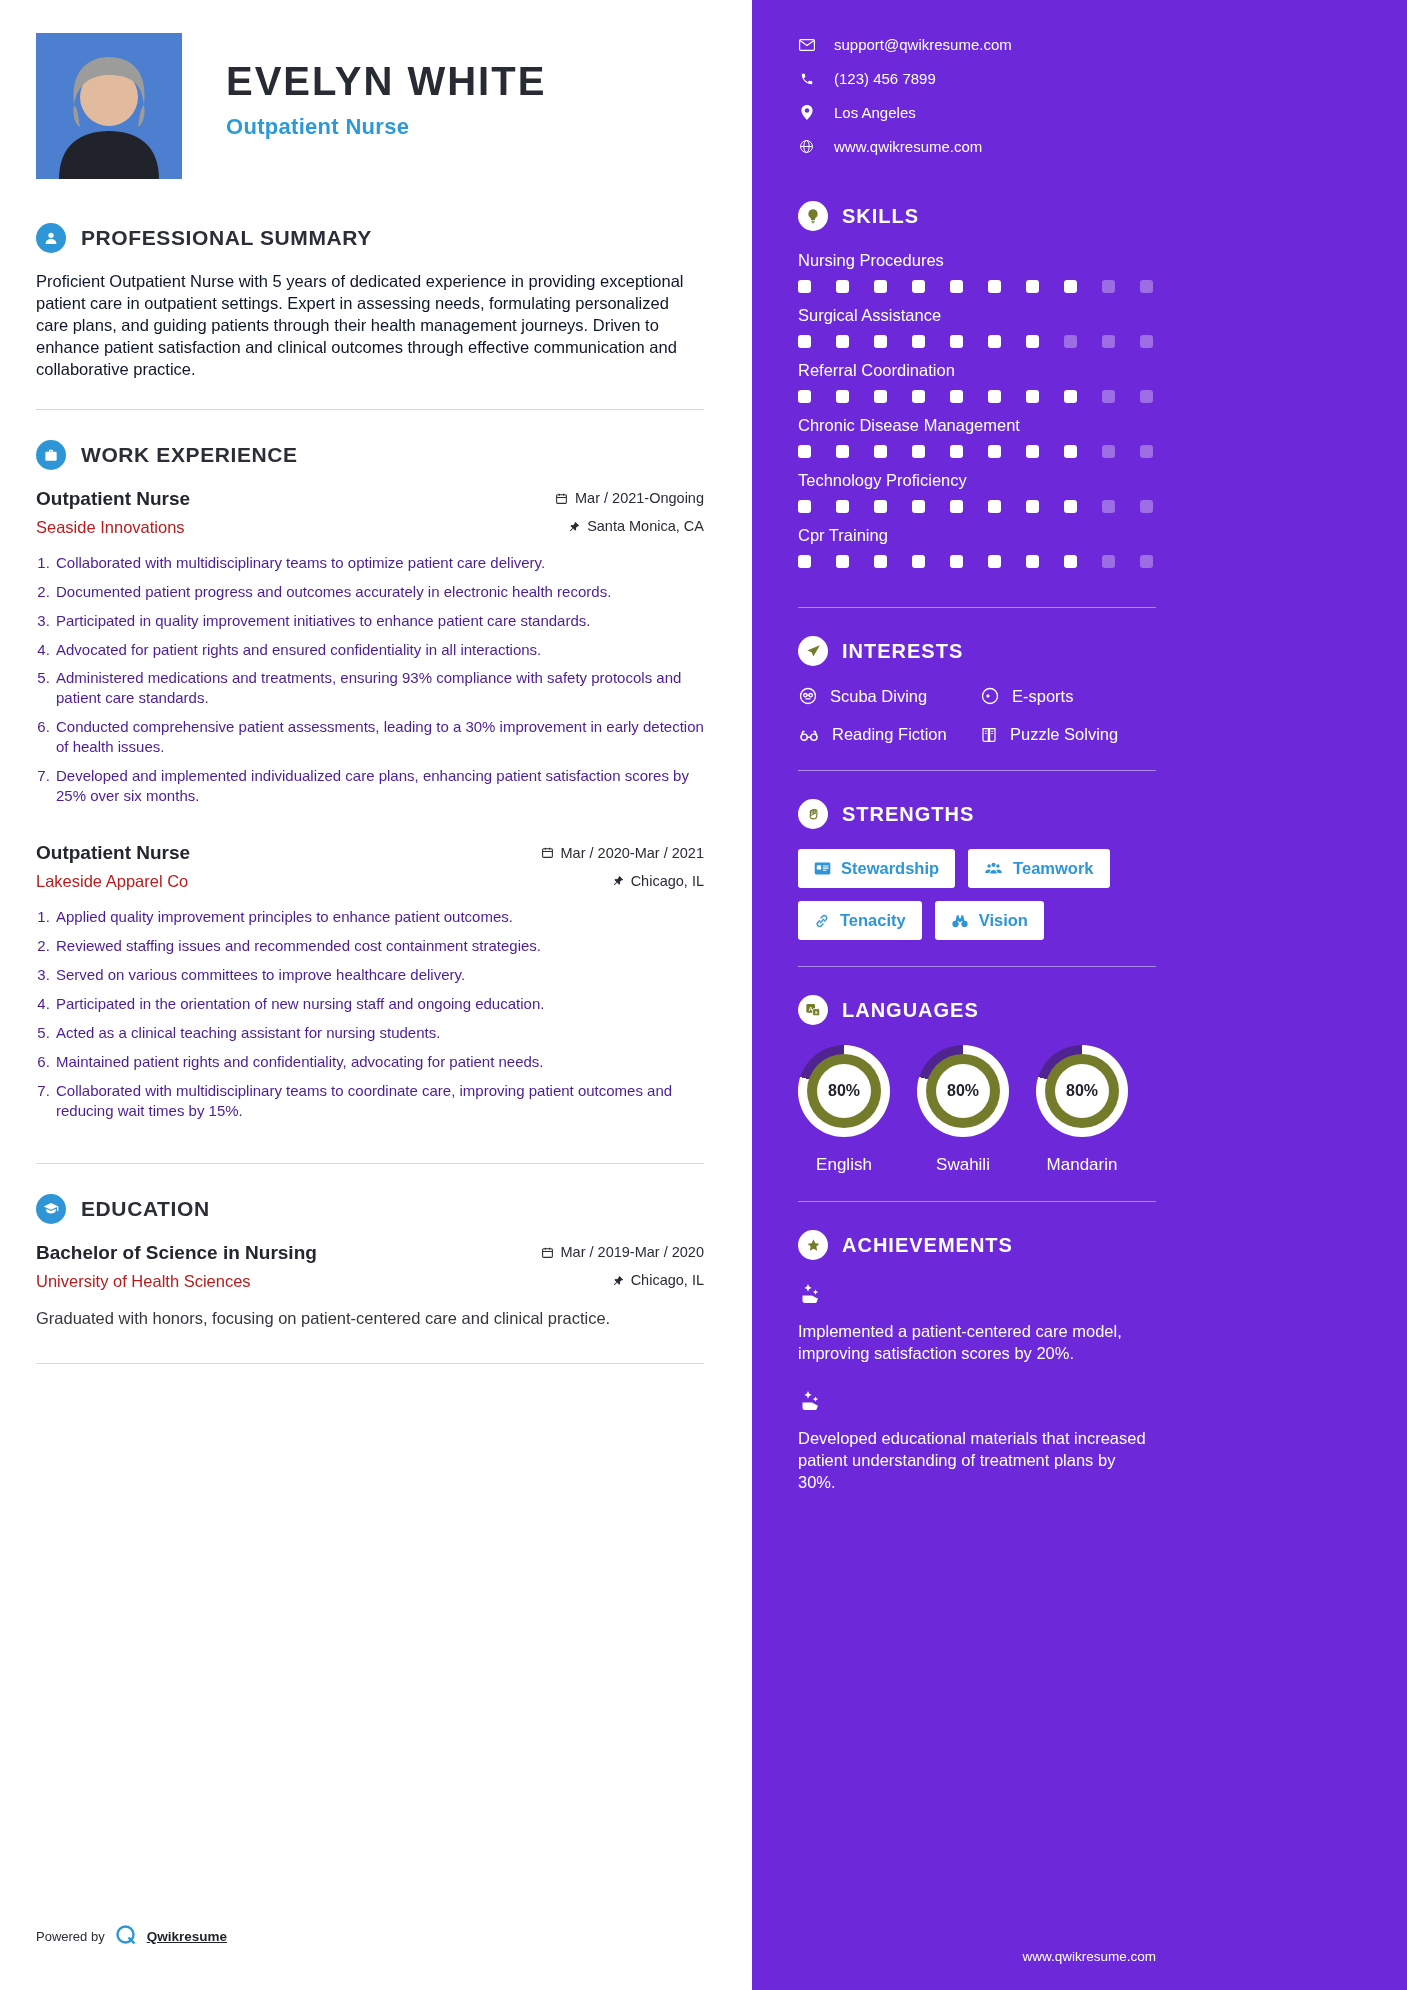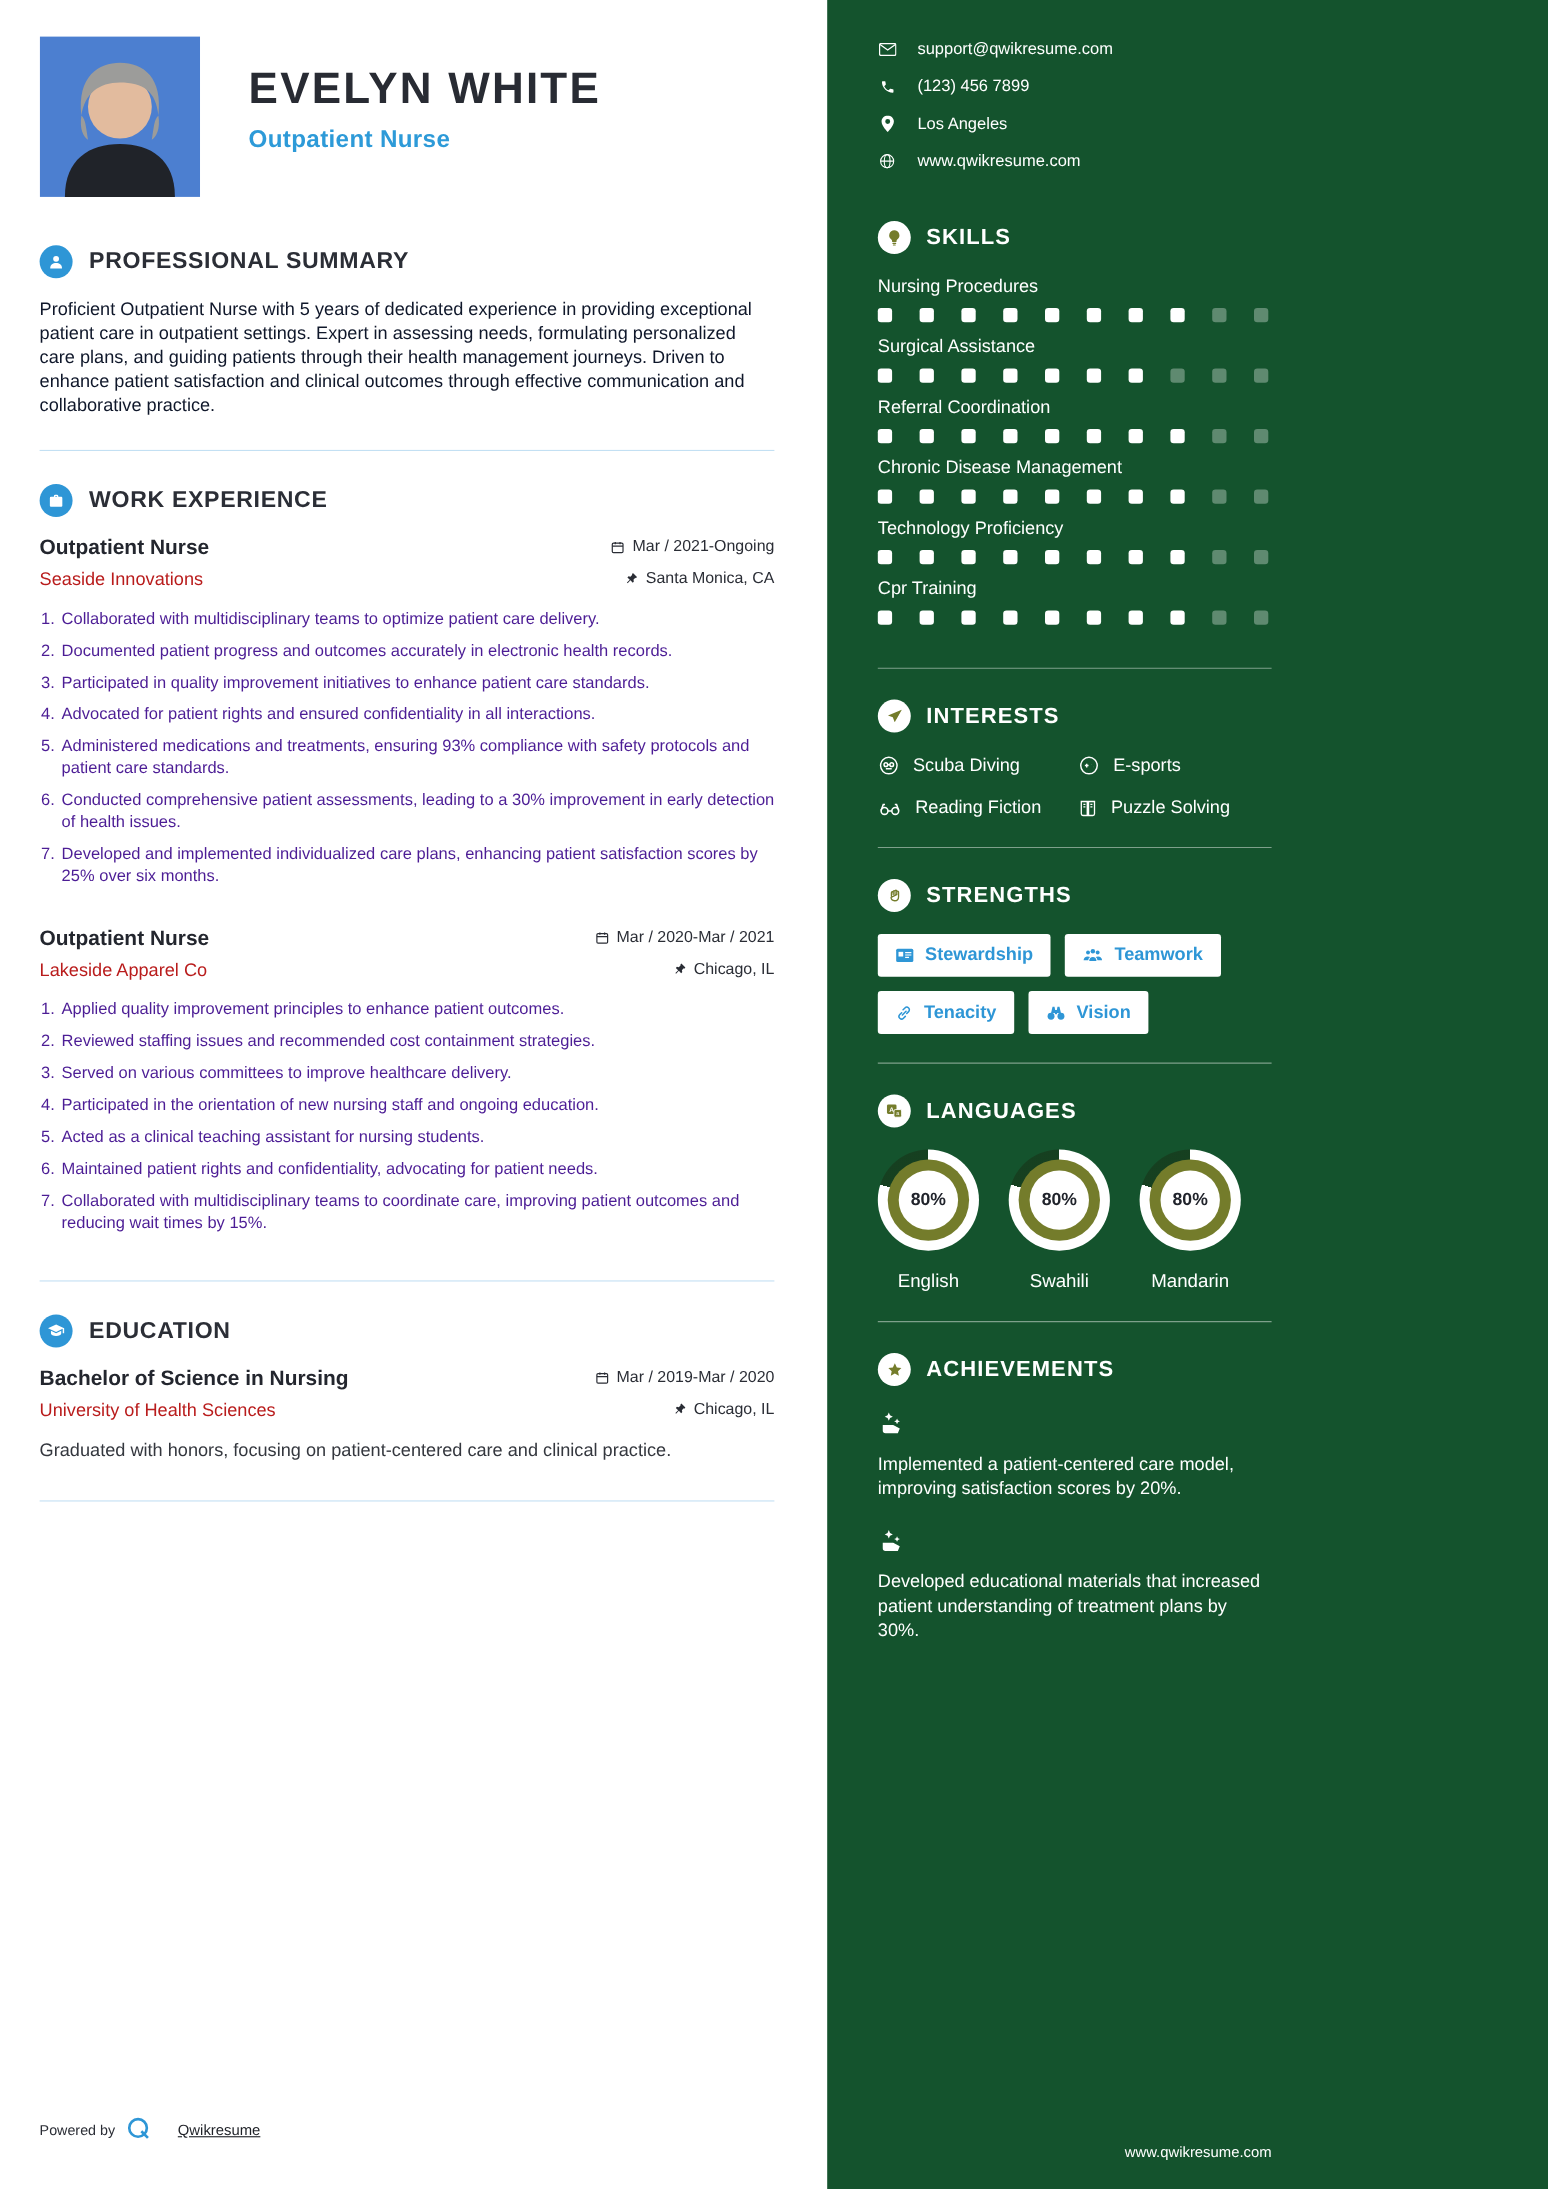--- a/index.html
+++ b/index.html
@@ -26,23 +26,23 @@
   .job-title{font-size:19px;font-weight:bold;color:#23262e;margin:0;}
   .meta{font-size:14.5px;color:#2a2d35;display:flex;align-items:center;gap:7px;white-space:nowrap;}
   .meta svg{flex:none;}
   .job-sub{display:flex;justify-content:space-between;align-items:baseline;margin-top:8px;}
   .company{font-size:16.5px;color:#b91c1c;text-decoration:none;}
   .bullets{margin:16px 0 0;padding-left:18px;font-size:15px;line-height:1.33;color:#4c1d95;}
   .bullets li{margin-bottom:9px;padding-left:2px;}
   .edu-note{font-size:16.5px;line-height:1.35;color:#34373e;margin:16px 0 0;}
   .left-spacer{flex:1;}
   .left-footer{display:flex;align-items:center;gap:9px;font-size:13px;color:#2a2d35;}
-  .brand-link{font-size:13.5px;font-weight:normal;color:#1e2127;text-decoration:underline;margin-left:15px;}
+  .brand-link{font-size:13.5px;font-weight:bold;color:#1e2127;text-decoration:underline;}
   
-  .right{flex:1;background:#14532d;box-sizing:border-box;padding:36px 18px 26px 46px;color:#ffffff;display:flex;flex-direction:column;}
+  .right{flex:1;background:#6d28d9;box-sizing:border-box;padding:36px 18px 26px 46px;color:#ffffff;display:flex;flex-direction:column;}
   .right-inner{width:358px;display:flex;flex-direction:column;flex:1;}
   .contact{display:flex;flex-direction:column;gap:17px;margin-bottom:46px;}
   .contact-row{display:flex;align-items:center;gap:19px;font-size:15px;}
   .contact-icon{width:17px;display:flex;justify-content:center;flex:none;}
   .contact-text{color:#ffffff;text-decoration:none;}
   .sb-head{display:flex;align-items:center;gap:14px;margin-bottom:20px;}
   .sb-icon{width:30px;height:30px;border-radius:50%;background:#ffffff;display:flex;align-items:center;justify-content:center;flex:none;}
   .sb-title{font-size:20px;font-weight:bold;letter-spacing:1px;margin:0;color:#fff;}
   .skill{margin-bottom:13px;}
   .skill-label{font-size:16.5px;margin-bottom:10px;}

